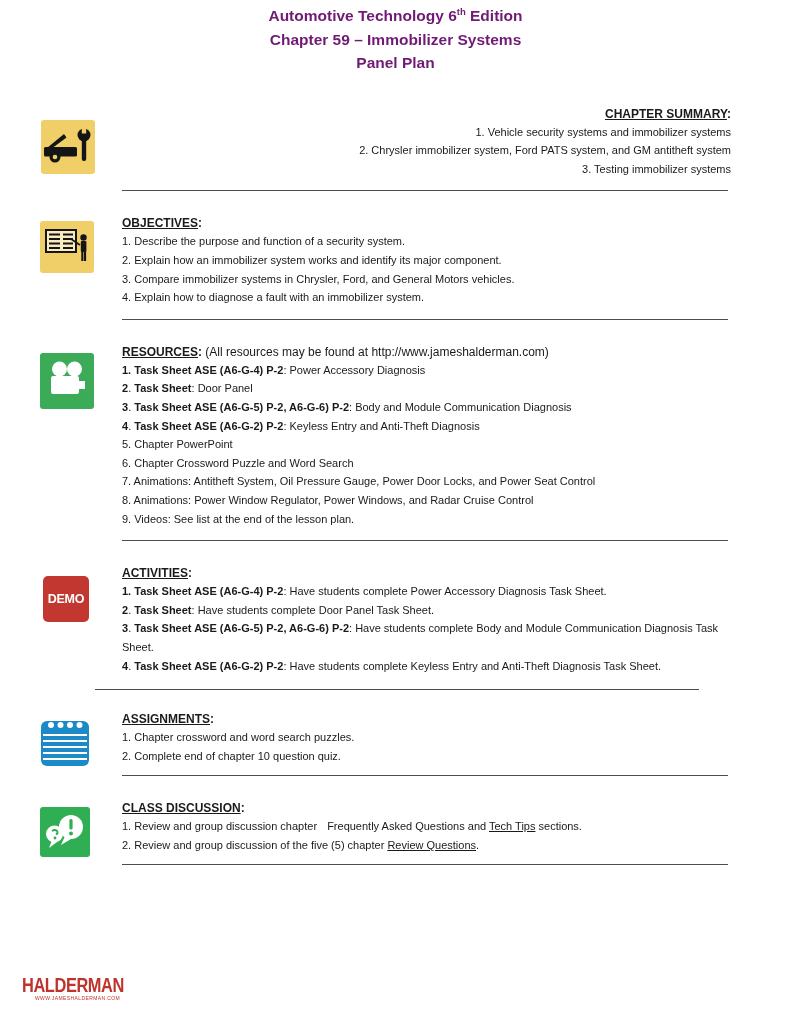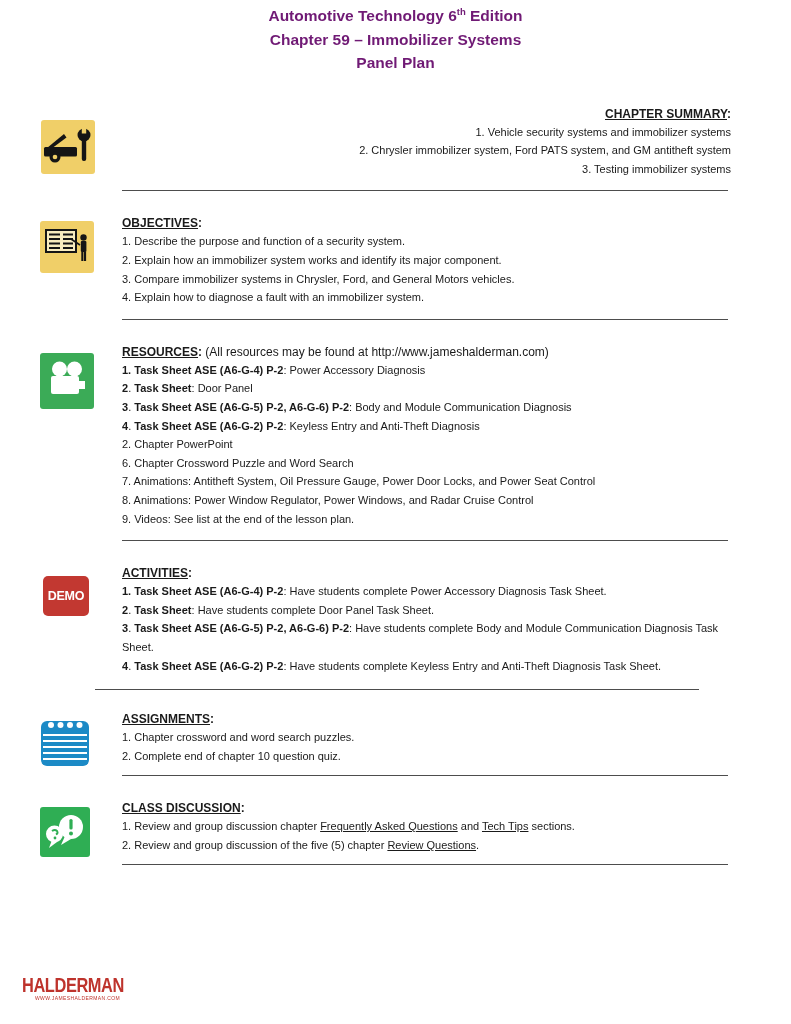--- a/index.html
+++ b/index.html
@@ -15,21 +15,21 @@
   .icon-col { flex:0 0 122px; width:122px; padding-left:40px; padding-top:13px; }
   .text-col { flex:1; padding-right:60px; }
   .heading { font-size:12px; font-weight:bold; line-height:18px; padding-top:2px; }
   .h-text { text-decoration:underline; }
   .h-note { font-weight:normal;margin-top:36px; }
   .item { font-size:11px; line-height:18.6px; }
   .divider { border-top:1px solid #4d4d4d; margin:12px 0 21px 122px; width:606px; height:0; }
   .divider.short { margin-left:95px; width:604px; margin-top:14px; margin-bottom:18px; }
   .divider.tight { margin-top:7px; }
   .demo-badge {
-    width:46px; height:40px; background:#C23831; border-radius:5px; color:#fff;
+    width:46px; height:46px; background:#C23831; border-radius:5px; color:#fff;
     font-weight:bold; font-size:12.5px; display:flex; align-items:center; justify-content:center;
     letter-spacing:-0.2px; margin-left:3px; margin-top:3px;
   }
   .logo { position:absolute; left:22px; top:974px; }
   .logo-text { font-size:20px; font-weight:bold; color:#BE332C; letter-spacing:-0.5px; transform:scaleX(0.82) scaleY(1.05); transform-origin:left top; line-height:20px; }
   .logo-tag { font-size:5px; color:#BE332C; letter-spacing:0.4px; padding-left:13px; margin-top:1px; }
   svg { display:block; }
 </style>
 </head>
 <body>
@@ -106,21 +106,21 @@
         <rect x="11" y="23" width="28" height="18" rx="2" fill="#ffffff"></rect>
         <rect x="38" y="28" width="7" height="8" fill="#ffffff"></rect>
       </svg>
     </div>
     <div class="text-col">
       <div class="heading"><span class="h-text">RESOURCES</span><span>:</span><span class="h-note"> (All resources may be found at http://www.jameshalderman.com)</span></div>
       <div class="item"><span style="font-weight: bold;">1. Task Sheet ASE (A6-G-4) P-2</span><span>: Power Accessory Diagnosis</span></div>
       <div class="item"><span style="font-weight: bold;">2</span><span>. </span><span style="font-weight: bold;">Task Sheet</span><span>: Door Panel</span></div>
       <div class="item"><span style="font-weight: bold;">3</span><span>. </span><span style="font-weight: bold;">Task Sheet ASE (A6-G-5) P-2, A6-G-6) P-2</span><span>: Body and Module Communication Diagnosis</span></div>
       <div class="item"><span style="font-weight: bold;">4</span><span>. </span><span style="font-weight: bold;">Task Sheet ASE (A6-G-2) P-2</span><span>: Keyless Entry and Anti-Theft Diagnosis</span></div>
-      <div class="item"><span>2. Chapter PowerPoint</span></div>
+      <div class="item"><span>5. Chapter PowerPoint</span></div>
       <div class="item"><span>6. Chapter Crossword Puzzle and Word Search</span></div>
       <div class="item"><span>7. Animations: Antitheft System, Oil Pressure Gauge, Power Door Locks, and Power Seat Control</span></div>
       <div class="item"><span>8. Animations: Power Window Regulator, Power Windows, and Radar Cruise Control</span></div>
       <div class="item"><span>9. Videos: See list at the end of the lesson plan.</span></div>
     </div>
   </div>
   <div class="divider"></div>
 
   <div class="section">
     <div class="icon-col" style="padding-top:11px;">
@@ -170,21 +170,21 @@
         <circle cx="14.5" cy="27" r="8.5" fill="#ffffff"></circle>
         <path d="M12 33 L9 41 L17 35 Z" fill="#ffffff"></path>
         <rect x="29.4" y="12" width="3.2" height="10.5" rx="1.5" fill="#2FAE54"></rect>
         <circle cx="31" cy="26.5" r="2" fill="#2FAE54"></circle>
         <path d="M12 24 q3 -2 5 0 q1.5 2 -1 3.5" stroke="#2FAE54" stroke-width="2" fill="none"></path>
         <circle cx="15" cy="31" r="1.4" fill="#2FAE54"></circle>
       </svg>
     </div>
     <div class="text-col">
       <div class="heading"><span class="h-text">CLASS DISCUSSION</span><span>:</span><span class="h-note"></span></div>
-      <div class="item"><span>1. Review and group discussion chapter </span><span style="text-decoration: underline;">Frequently Asked Questions</span><span> and </span><span style="text-decoration: underline;">Tech Tips</span><span> sections.</span></div>
+      <div class="item"><span>1. Review and group discussion chapter </span><span style=" margin-left: 7px;">Frequently Asked Questions</span><span> and </span><span style="text-decoration: underline;">Tech Tips</span><span> sections.</span></div>
       <div class="item"><span>2. Review and group discussion of the five (5) chapter </span><span style="text-decoration: underline;">Review Questions</span><span>.</span></div>
     </div>
   </div>
   <div class="divider tight"></div>
 
   <div class="logo">
     <div class="logo-text">HALDERMAN</div>
     <div class="logo-tag">WWW.JAMESHALDERMAN.COM</div>
   </div>
 

